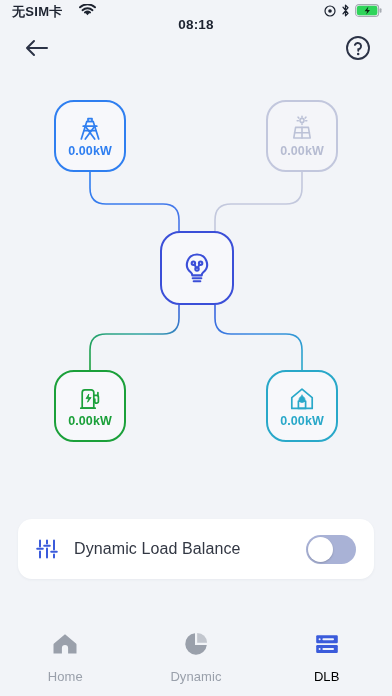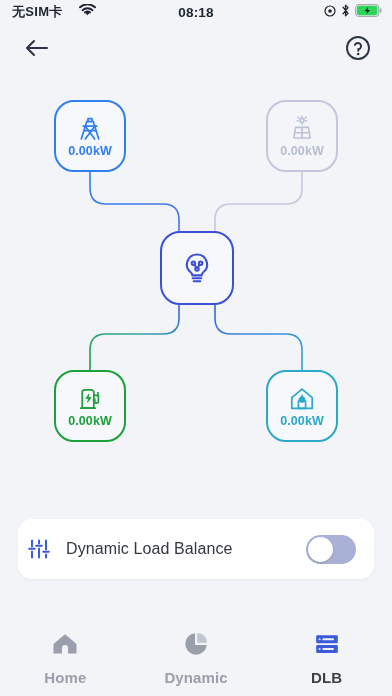--- a/index.html
+++ b/index.html
@@ -18,21 +18,21 @@
   
   .statusbar {
     position:absolute; top:0; left:0; width:392px; height:24px;
     display:flex; align-items:center;
     padding:0 12px;
     color:#1d2330;
   }
   .sb-left { display:flex; align-items:center; gap:16px; flex:0 0 auto; }
   .sb-carrier { font-size:13px; font-weight:600; letter-spacing:.3px; }
   .sb-center {
-    position:absolute; left:0; right:0; top:0; height:24px;
+    position:absolute; left:0; right:0; top:12px; height:24px;
     display:flex; align-items:center; justify-content:center;
     pointer-events:none;
     text-align:right;
   }
   .sb-time { font-size:13.5px; font-weight:700; letter-spacing:.2px; }
   .sb-right {
     position:absolute; right:10px; top:0; height:24px;
     display:flex; align-items:center; gap:5px;
   }
 
@@ -87,21 +87,21 @@
   .node-home   { left:266px; top:296px; border-color:#29a8c9; }
   .node-home   .nval { color:#29a8c9; }
 
   
   .dlb-card {
     position:absolute; left:18px; top:519px;
     width:356px; height:60px;
     background:#ffffff;
     border-radius:14px;
     display:flex; align-items:center;
-    padding:0 18px 0 8px;
+    padding:0 18px 0 16px;
     box-shadow:0 1px 3px rgba(40,50,80,.05);
   }
   .dlb-icon { width:26px; height:26px; flex:0 0 26px; display:flex; align-items:center; justify-content:center; }
   .dlb-label {
     flex:1 1 auto;
     margin-left:14px;
     font-size:16px;
     color:#323743;
     letter-spacing:.1px;
   }
@@ -127,24 +127,24 @@
     padding-top:12px;
     background:#f2f4f8;
   }
   .tab {
     flex:1 1 25%;
     display:flex; flex-direction:column;
     align-items:center; gap:7px;
     cursor:pointer;
   }
   .tab .tlabel {
-    font-size:15px; font-weight:700;
+    font-size:13px; font-weight:400;
     color:#9aa0ab; letter-spacing:.1px;
   }
-  .tab.active .tlabel { color:#404040; }
+  .tab.active .tlabel { color:#000000; }
 </style>
 </head>
 <body>
 
 <div id="app">
 
   <div class="statusbar">
     <div class="sb-left">
       <span class="sb-carrier">无SIM卡</span>
       <span>

